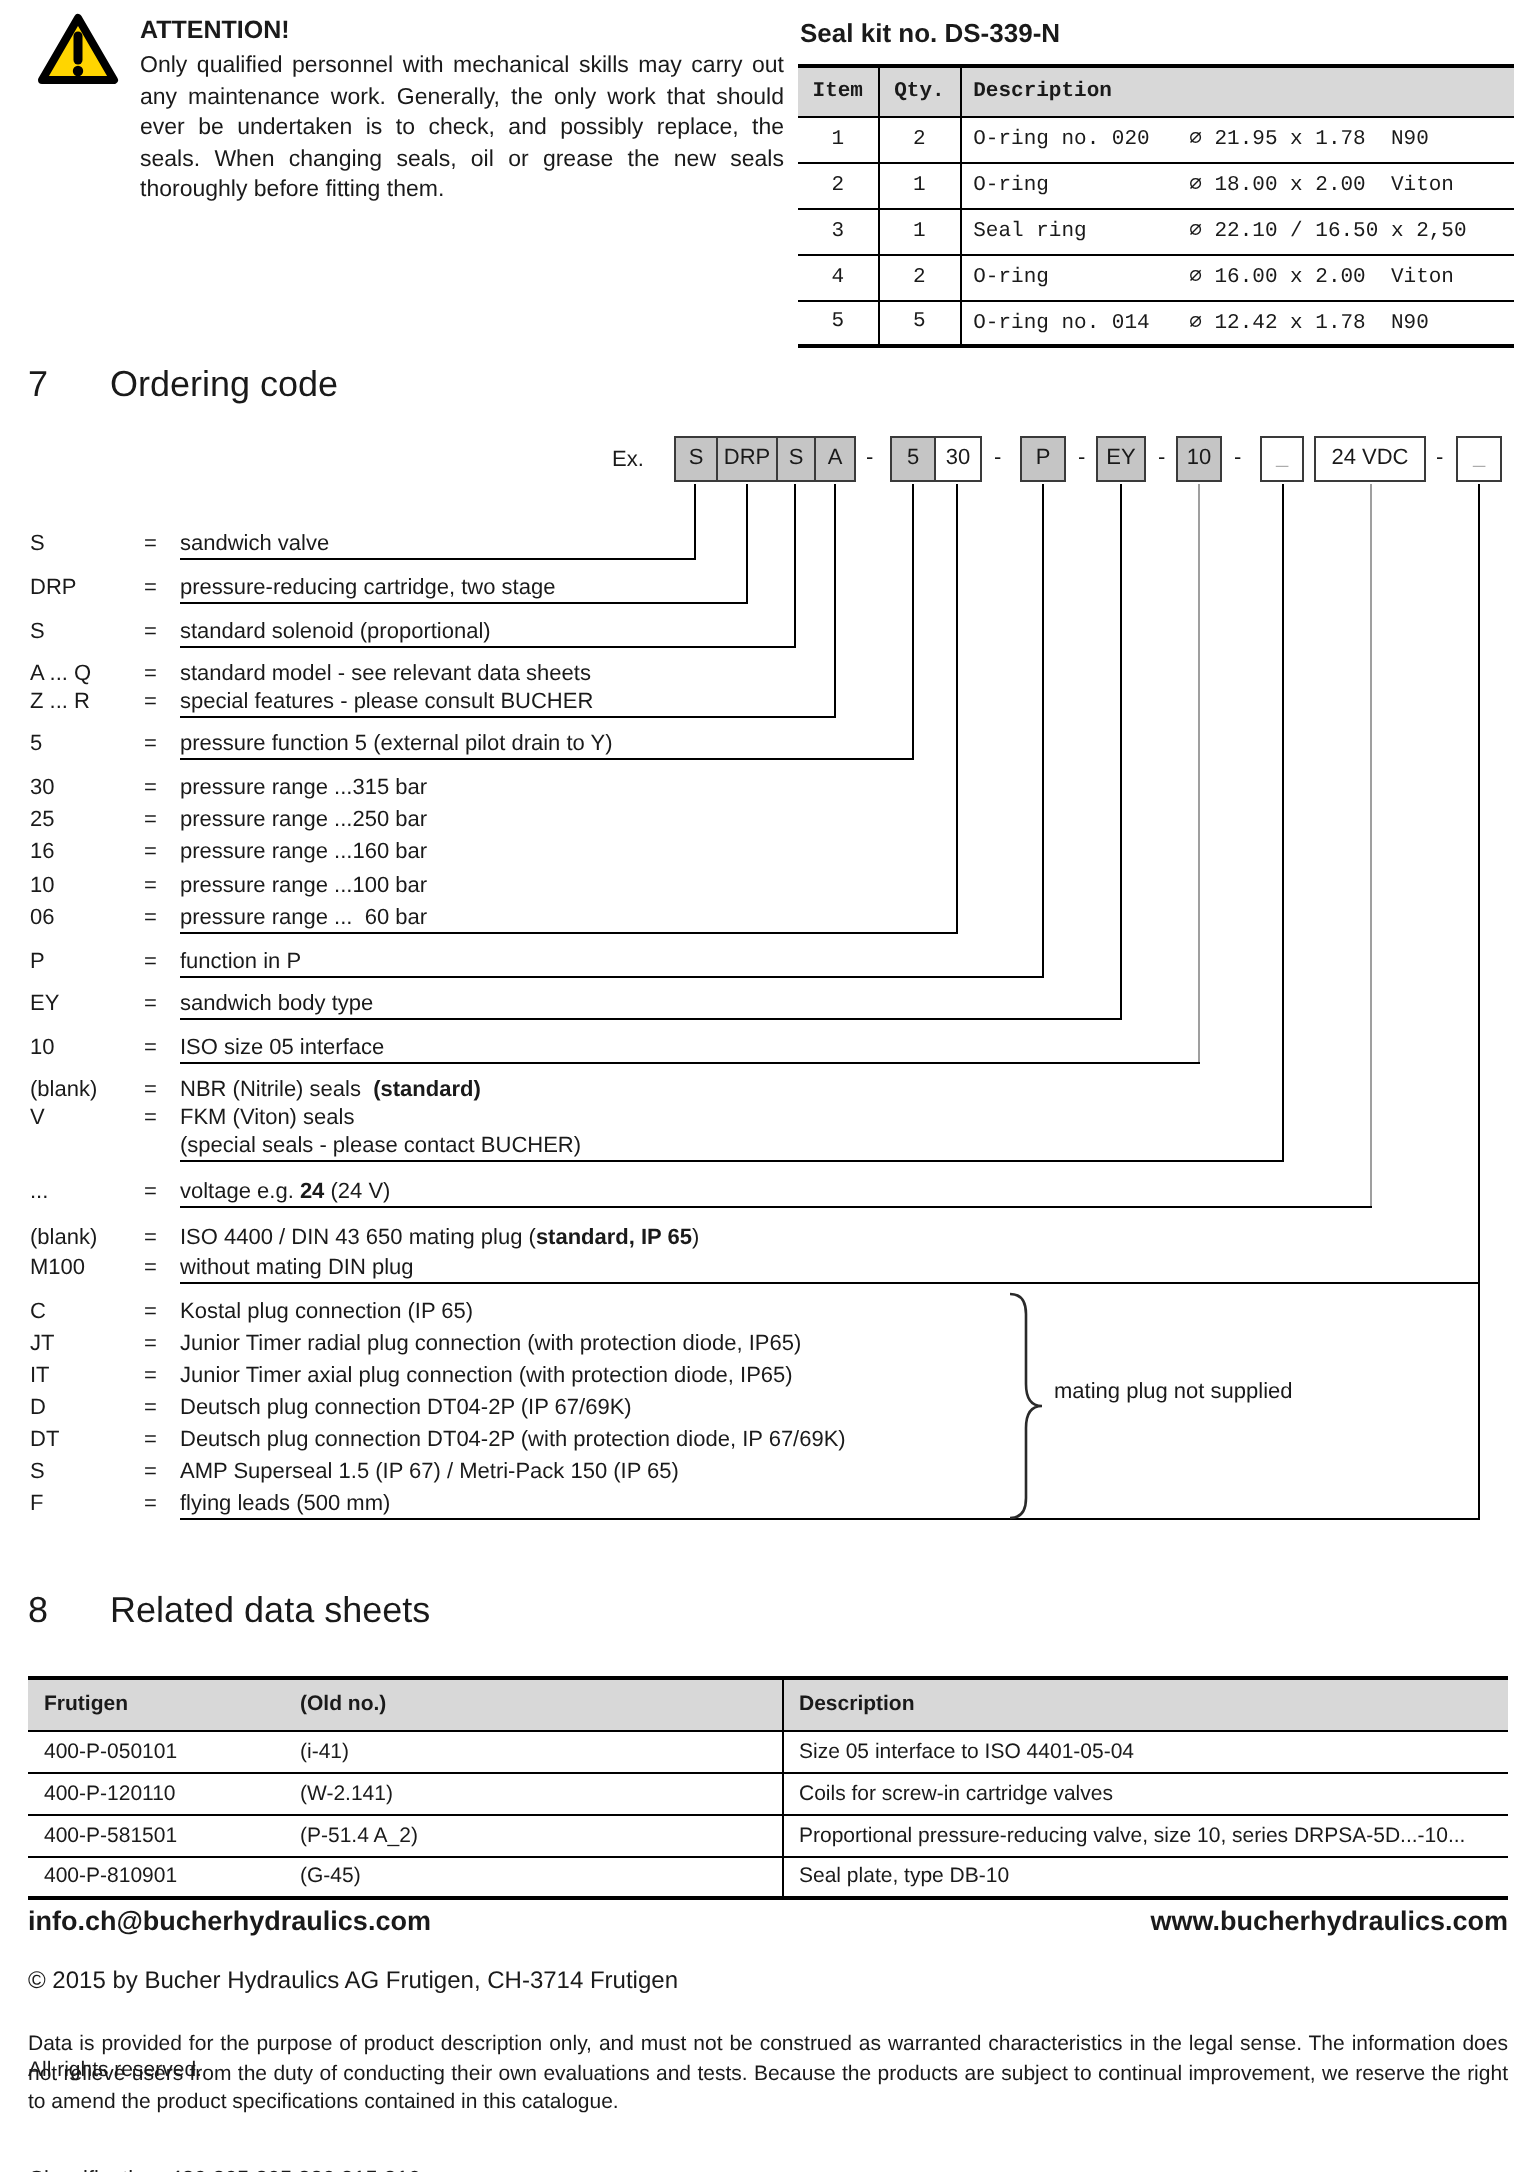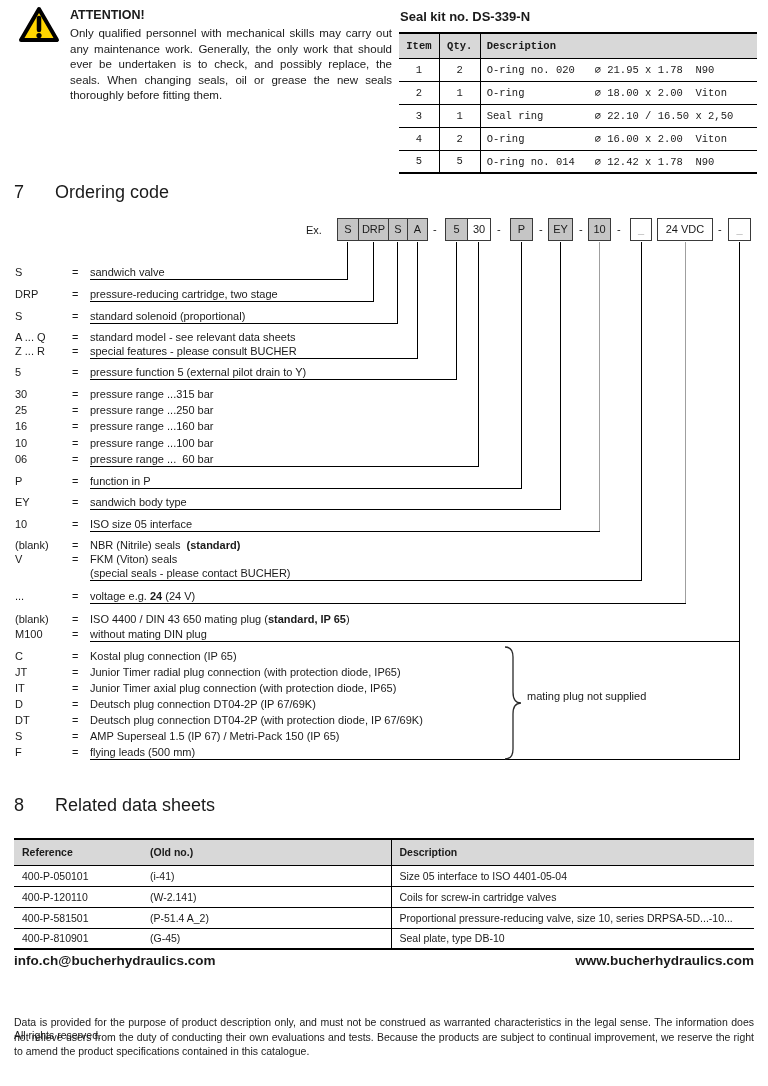--- a/index.html
+++ b/index.html
@@ -213,21 +213,21 @@
 
   <div class="rd-wrap">
     <table class="rd">
       <colgroup>
           <col style="width:128px">
           <col style="width:249px">
           <col>
         </colgroup>
       <thead>
         <tr>
-          <th>Reference</th>
+          <th>Frutigen</th>
           <th class="r2">(Old no.)</th>
           <th>Description</th>
         </tr>
       </thead>
       <tbody>
         <tr>
           <td>400-P-050101</td>
           <td class="r2">(i-41)</td>
           <td>Size 05 interface to ISO 4401-05-04</td>
         </tr>
@@ -245,17 +245,18 @@
           <td>400-P-810901</td>
           <td class="r2">(G-45)</td>
           <td>Seal plate, type DB-10</td>
         </tr>
       </tbody>
     </table>
   </div>
 
   <div class="f-email">info.ch@bucherhydraulics.com</div>
   <div class="f-site">www.bucherhydraulics.com</div>
+  <div class="f-copy">© 2015 by Bucher Hydraulics AG Frutigen, CH-3714 Frutigen</div>
   <div class="f-rights">All rights reserved.</div>
   <div class="f-legal">Data is provided for the purpose of product description only, and must not be construed as warranted characteristics in the legal sense. The information does not relieve users from the duty of conducting their own evaluations and tests. Because the products are subject to continual improvement, we reserve the right to amend the product specifications contained in this catalogue.</div>
   <div class="f-class">Classification: 430.305.305.330.315.310</div>
 
 </div>
 
 </body></html>

